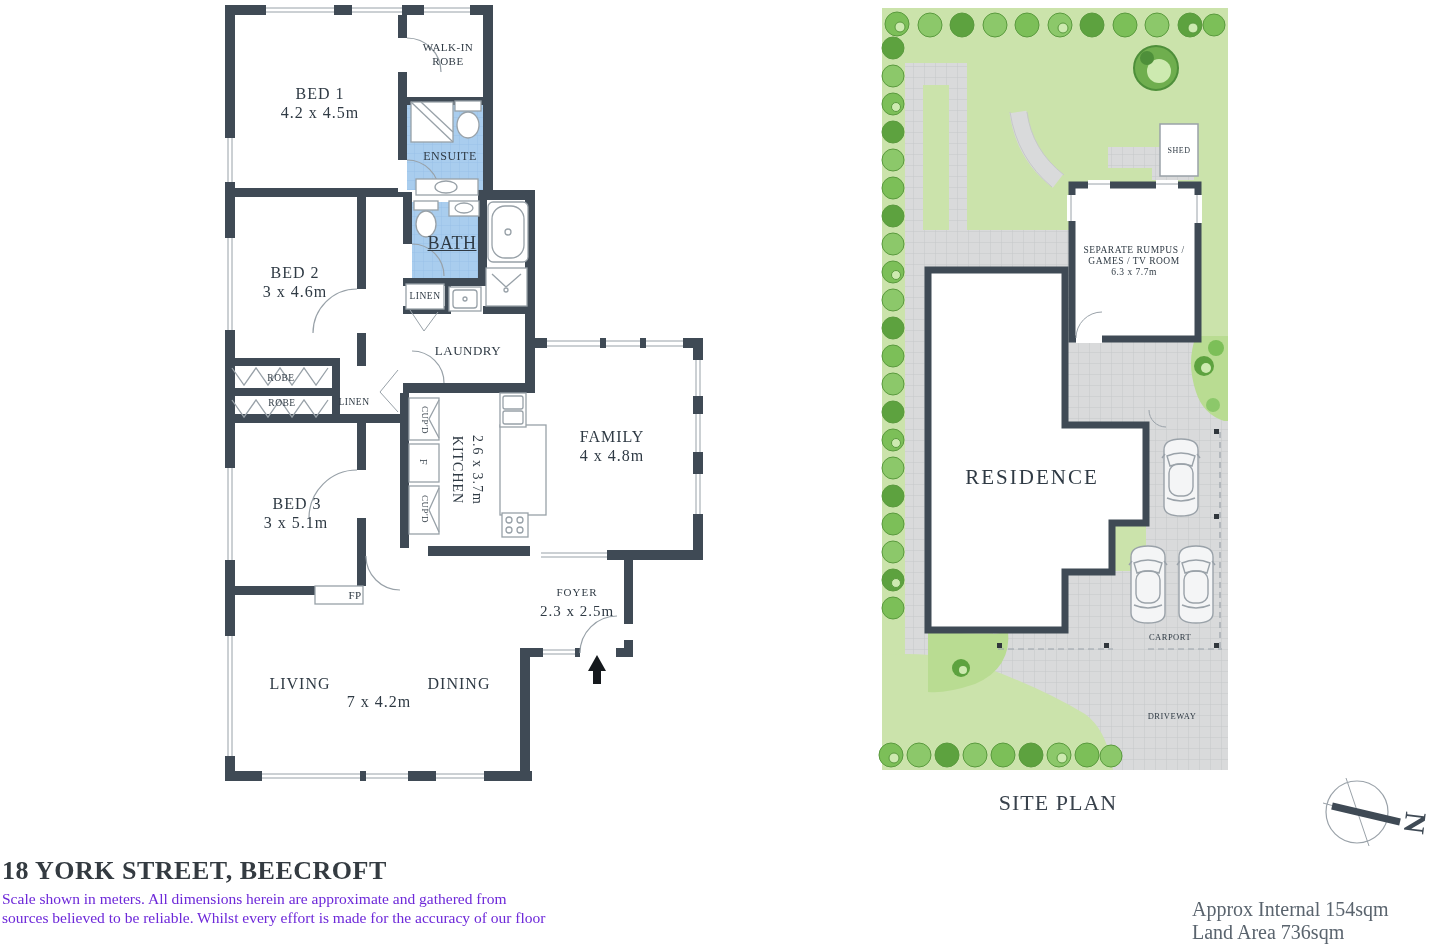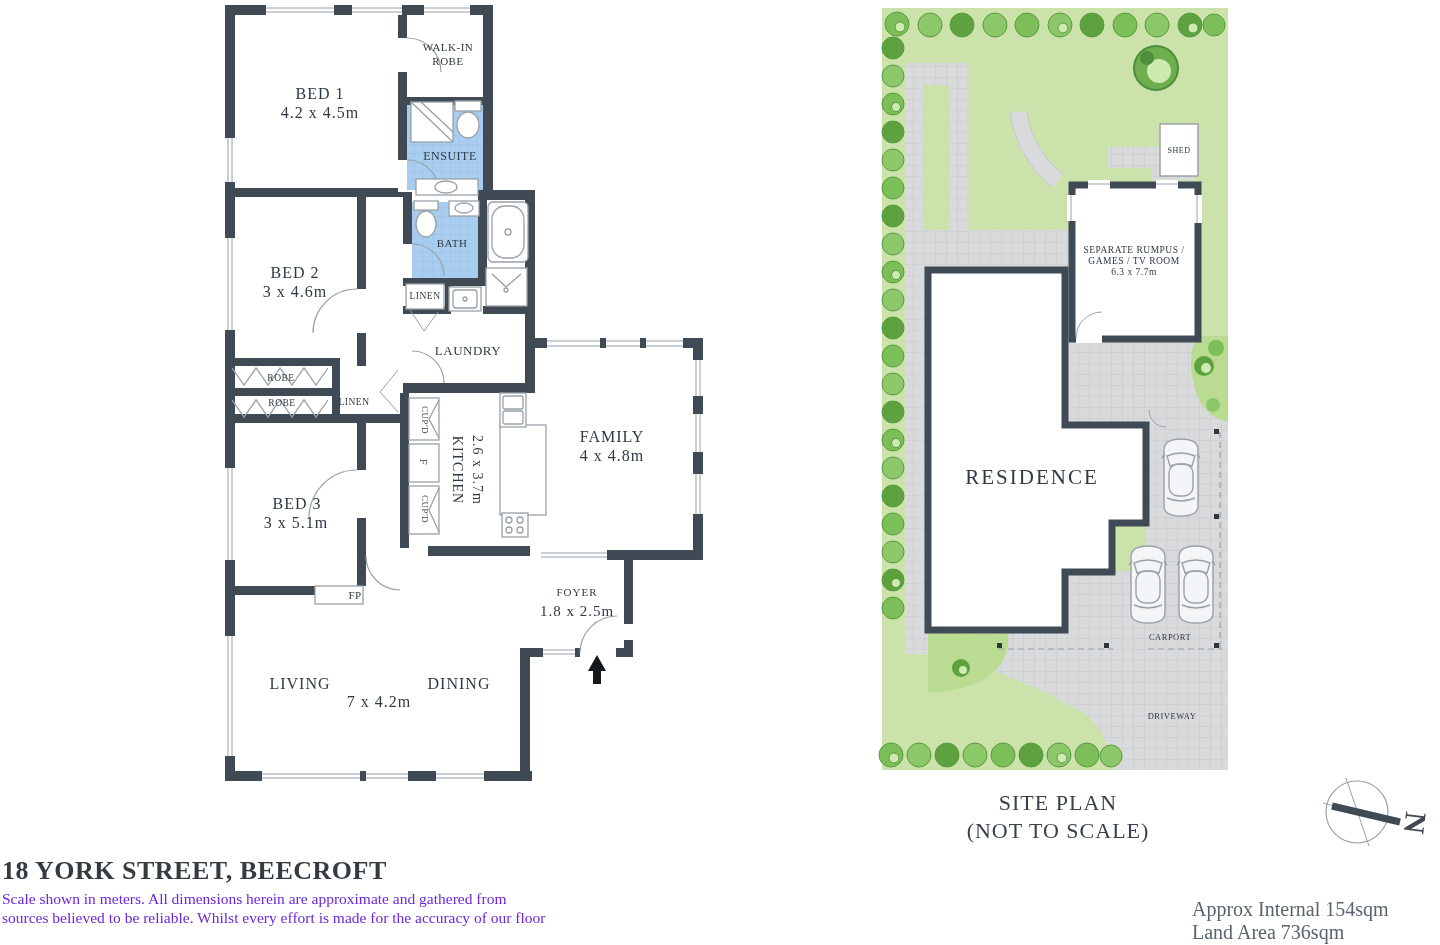--- a/index.html
+++ b/index.html
@@ -362,55 +362,54 @@
     <line x1="1323" y1="803" x2="1392" y2="822" stroke="#9aa2a9" stroke-width="1"></line>
     <line x1="1332" y1="806" x2="1400" y2="822" stroke="#3f4a55" stroke-width="7"></line>
   </g>
 </svg>
 
 <div class="lbl" style="left:320px;top:94px;font-size:16px;">BED 1</div>
 <div class="lbl" style="left:320px;top:113px;font-size:16px;">4.2 x 4.5m</div>
 <div class="lbl small" style="left:448px;top:47px;font-size:11px;">WALK-IN</div>
 <div class="lbl small" style="left:448px;top:61px;font-size:11px;">ROBE</div>
 <div class="lbl small" style="left:450px;top:156px;font-size:12px;">ENSUITE</div>
-<div class="lbl small" style="left:452px;top:243px;font-size:11px;">BATH</div>
+<div class="lbl small" style="left:452px;top:243px;font-size:18px;text-decoration:underline;">BATH</div>
 <div class="lbl small" style="left:425px;top:297px;font-size:9.5px;">LINEN</div>
 <div class="lbl small" style="left:468px;top:350px;font-size:13px;">LAUNDRY</div>
 <div class="lbl" style="left:295px;top:273px;font-size:16px;">BED 2</div>
 <div class="lbl" style="left:295px;top:292px;font-size:16px;">3 x 4.6m</div>
 <div class="lbl small" style="left:281px;top:379px;font-size:9.5px;">ROBE</div>
 <div class="lbl small" style="left:282px;top:404px;font-size:9.5px;">ROBE</div>
 <div class="lbl small" style="left:354px;top:403px;font-size:9.5px;">LINEN</div>
 <div class="lbl" style="left:297px;top:504px;font-size:16px;">BED 3</div>
 <div class="lbl" style="left:296px;top:523px;font-size:16px;">3 x 5.1m</div>
 <div class="lbl vert" style="left:457px;top:470px;font-size:14px;">KITCHEN</div>
 <div class="lbl vert" style="left:477px;top:470px;font-size:14px;">2.6 x 3.7m</div>
 <div class="lbl vert small" style="left:424px;top:420px;font-size:9px;">CUP'D</div>
 <div class="lbl vert small" style="left:423px;top:462px;font-size:10px;">F</div>
 <div class="lbl vert small" style="left:424px;top:509px;font-size:9px;">CUP'D</div>
 <div class="lbl" style="left:612px;top:437px;font-size:16px;">FAMILY</div>
 <div class="lbl" style="left:612px;top:456px;font-size:16px;">4 x 4.8m</div>
 <div class="lbl small" style="left:339px;top:595px;font-size:11px;margin-left:16px;">FP</div>
 <div class="lbl" style="left:577px;top:592px;font-size:11px;">FOYER</div>
-<div class="lbl" style="left:577px;top:611px;font-size:15px;">1.8 x 2.5m</div>
+<div class="lbl" style="left:577px;top:611px;font-size:15px;">2.3 x 2.5m</div>
 <div class="lbl" style="left:300px;top:684px;font-size:16px;">LIVING</div>
 <div class="lbl" style="left:459px;top:684px;font-size:16px;">DINING</div>
 <div class="lbl" style="left:379px;top:702px;font-size:16px;">7 x 4.2m</div>
 
 <div class="lbl" style="left:1032px;top:477px;font-size:21px;letter-spacing:2px;">RESIDENCE</div>
 <div class="lbl small" style="left:1134px;top:251px;font-size:9.5px;">SEPARATE RUMPUS /</div>
 <div class="lbl small" style="left:1134px;top:262px;font-size:9.5px;">GAMES / TV ROOM</div>
 <div class="lbl small" style="left:1134px;top:273px;font-size:9.5px;">6.3 x 7.7m</div>
 <div class="lbl small" style="left:1179px;top:151px;font-size:8px;">SHED</div>
 <div class="lbl small" style="left:1170px;top:637px;font-size:8.5px;">CARPORT</div>
 <div class="lbl small" style="left:1172px;top:716px;font-size:8.5px;">DRIVEWAY</div>
 
 <div class="caption">
   <div>SITE PLAN</div>
-  <div>(NOT TO SCALE)</div>
 </div>
 <div class="north">N</div>
 
 <div class="addr">18 YORK STREET, BEECROFT</div>
 <div class="disc">
   <div>Scale shown in meters. All dimensions herein are approximate and gathered from</div>
   <div>sources believed to be  reliable. Whilst every effort is made for the accuracy of our floor</div>
 </div>
 <div class="area">
   <div>Approx Internal 154sqm</div>

